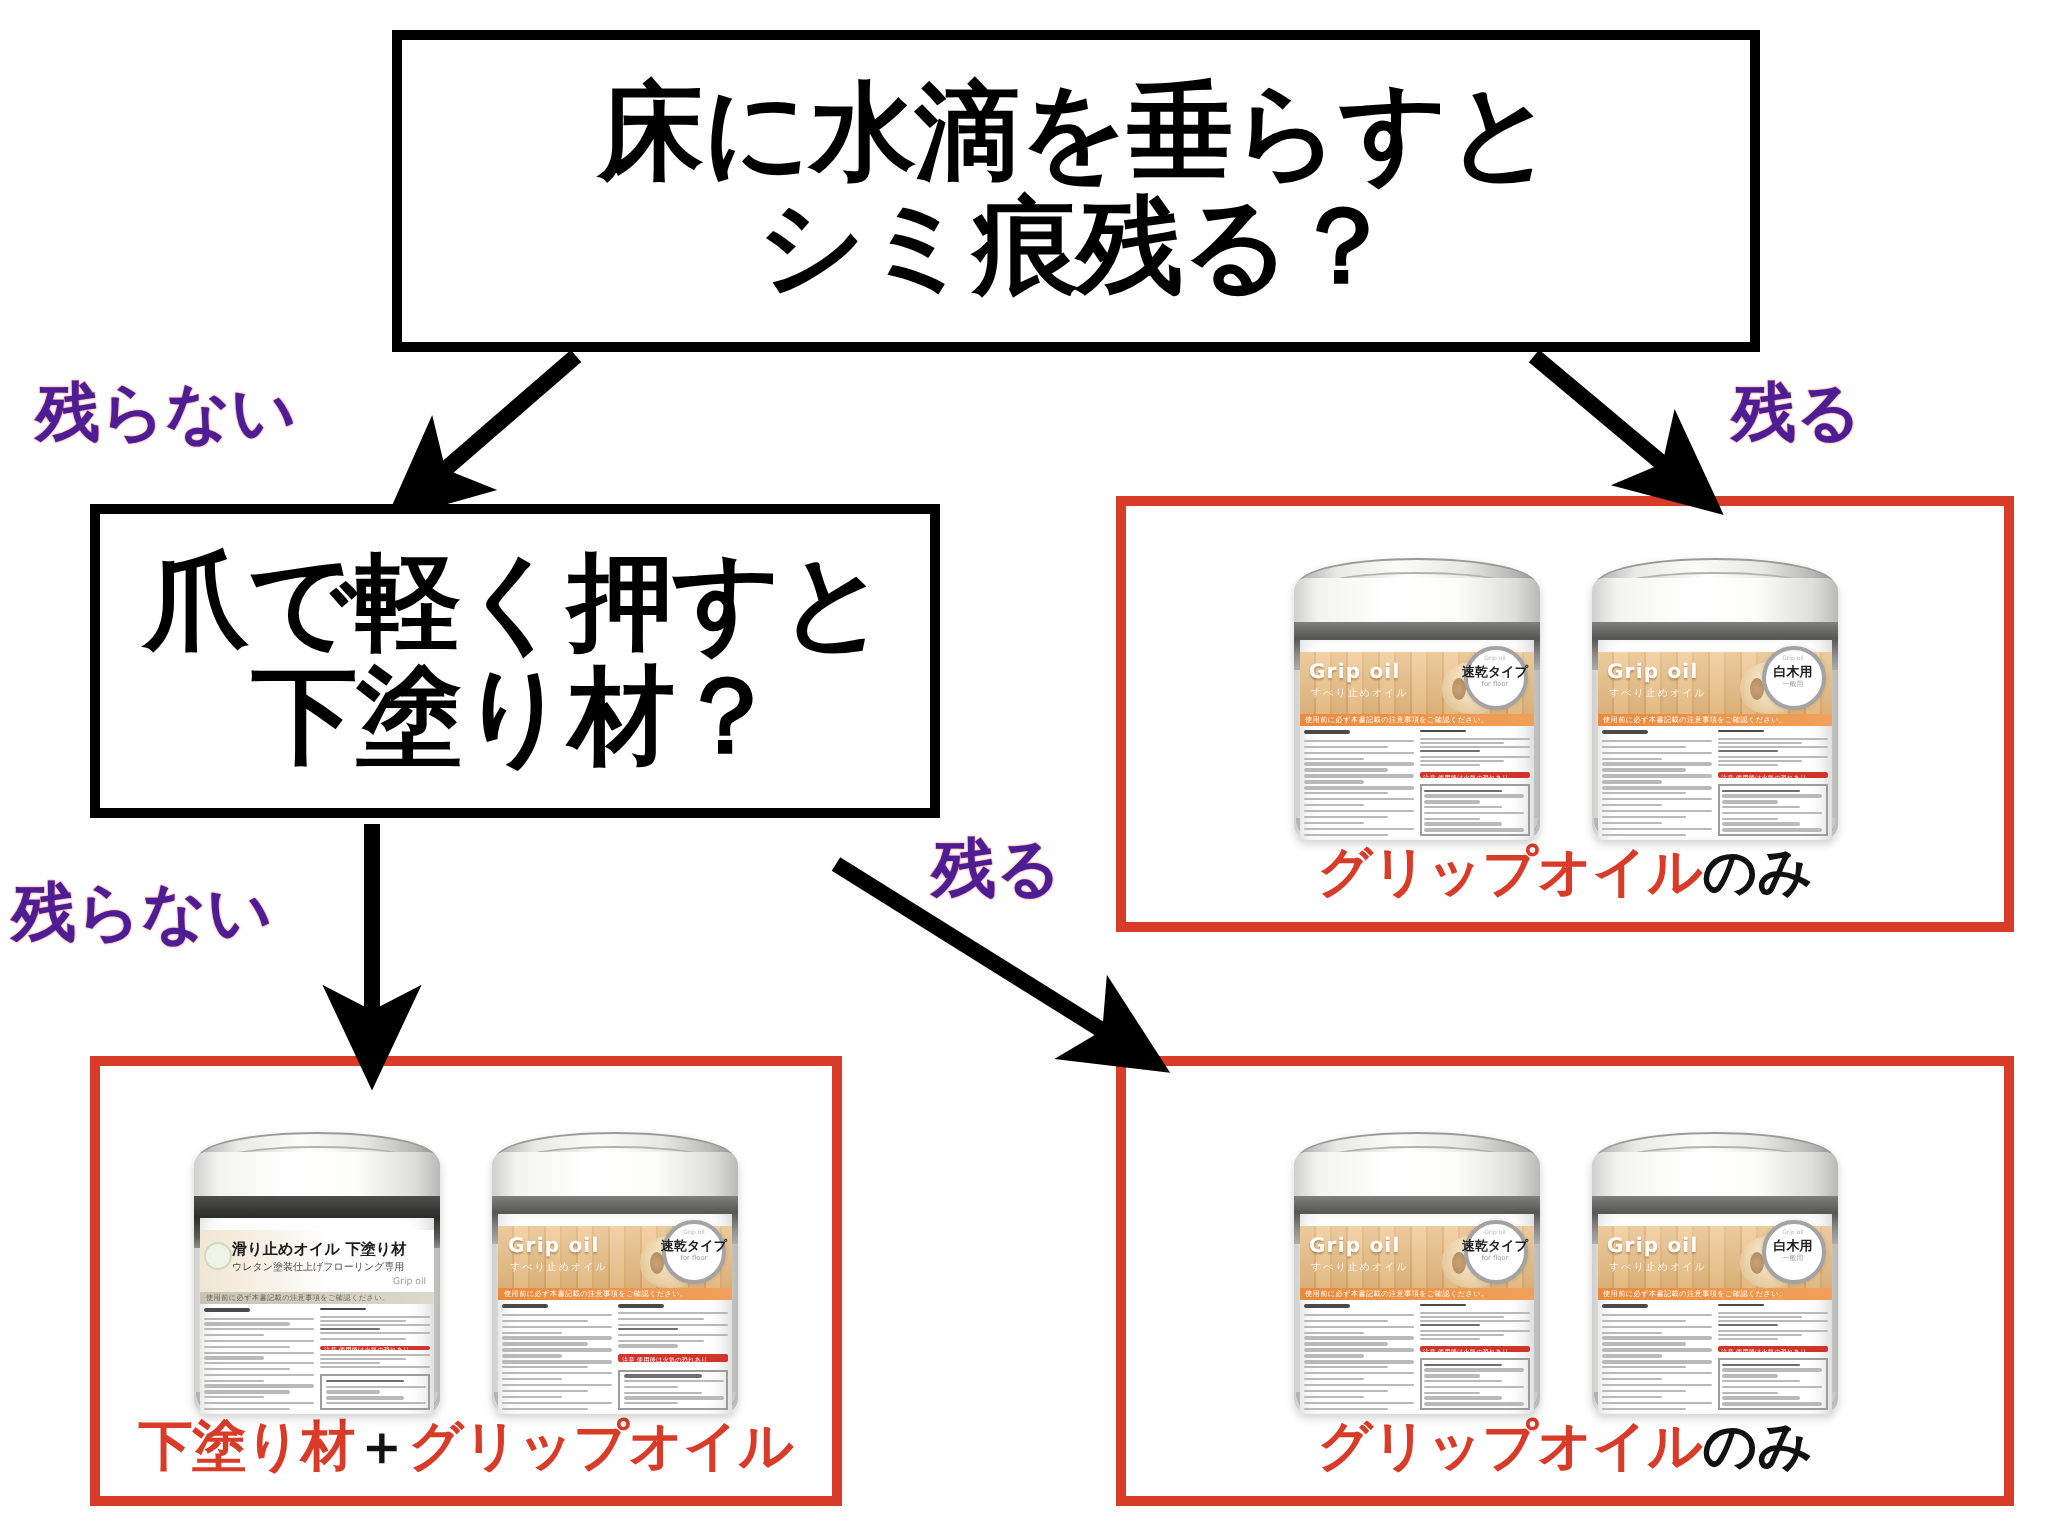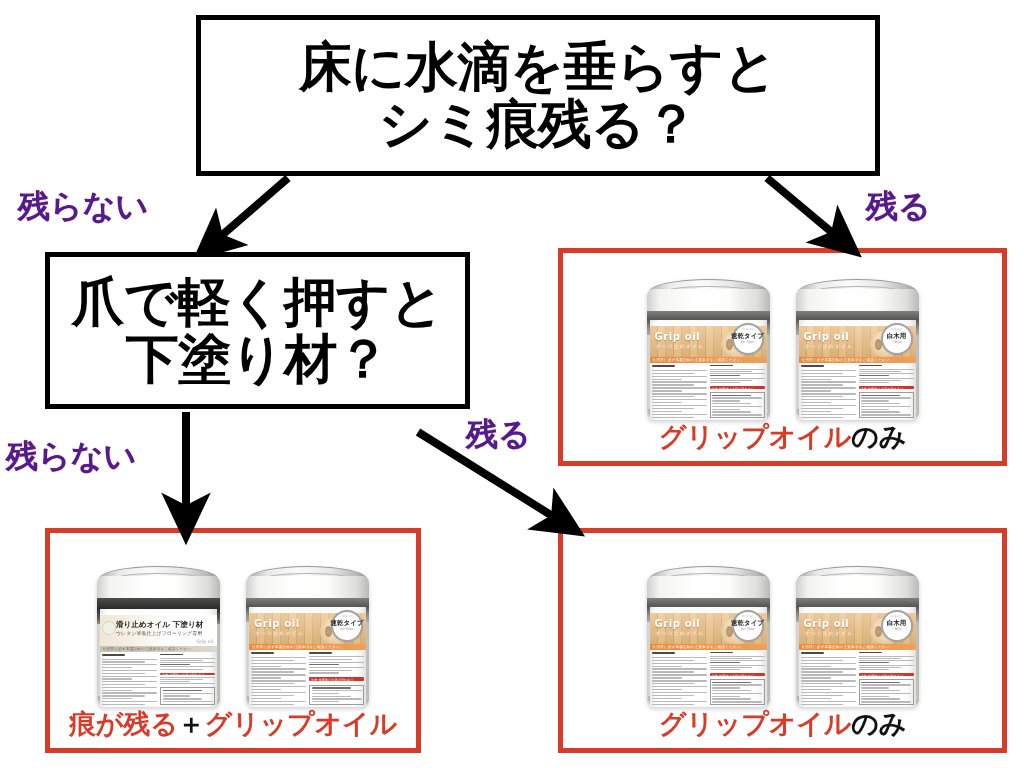--- a/index.html
+++ b/index.html
@@ -522,21 +522,21 @@
                     <div class="tl s"></div>
                 </div>
               </div>
             </div>
           </div>
         </div>
       </div>
 
     </div>
     <div class="panel-caption">
-      <span class="cap-red">痕が残る</span><span class="cap-blk">＋</span><span class="cap-red">グリップオイル</span>
+      <span class="cap-red">下塗り材</span><span class="cap-blk">＋</span><span class="cap-red">グリップオイル</span>
     </div>
   </div>
 
   <div class="panel" id="panel-br">
     <div class="cans">
 
       <div class="can">
         <div class="can-lid"></div>
         <div class="can-body">
           <div class="can-metal"></div>

